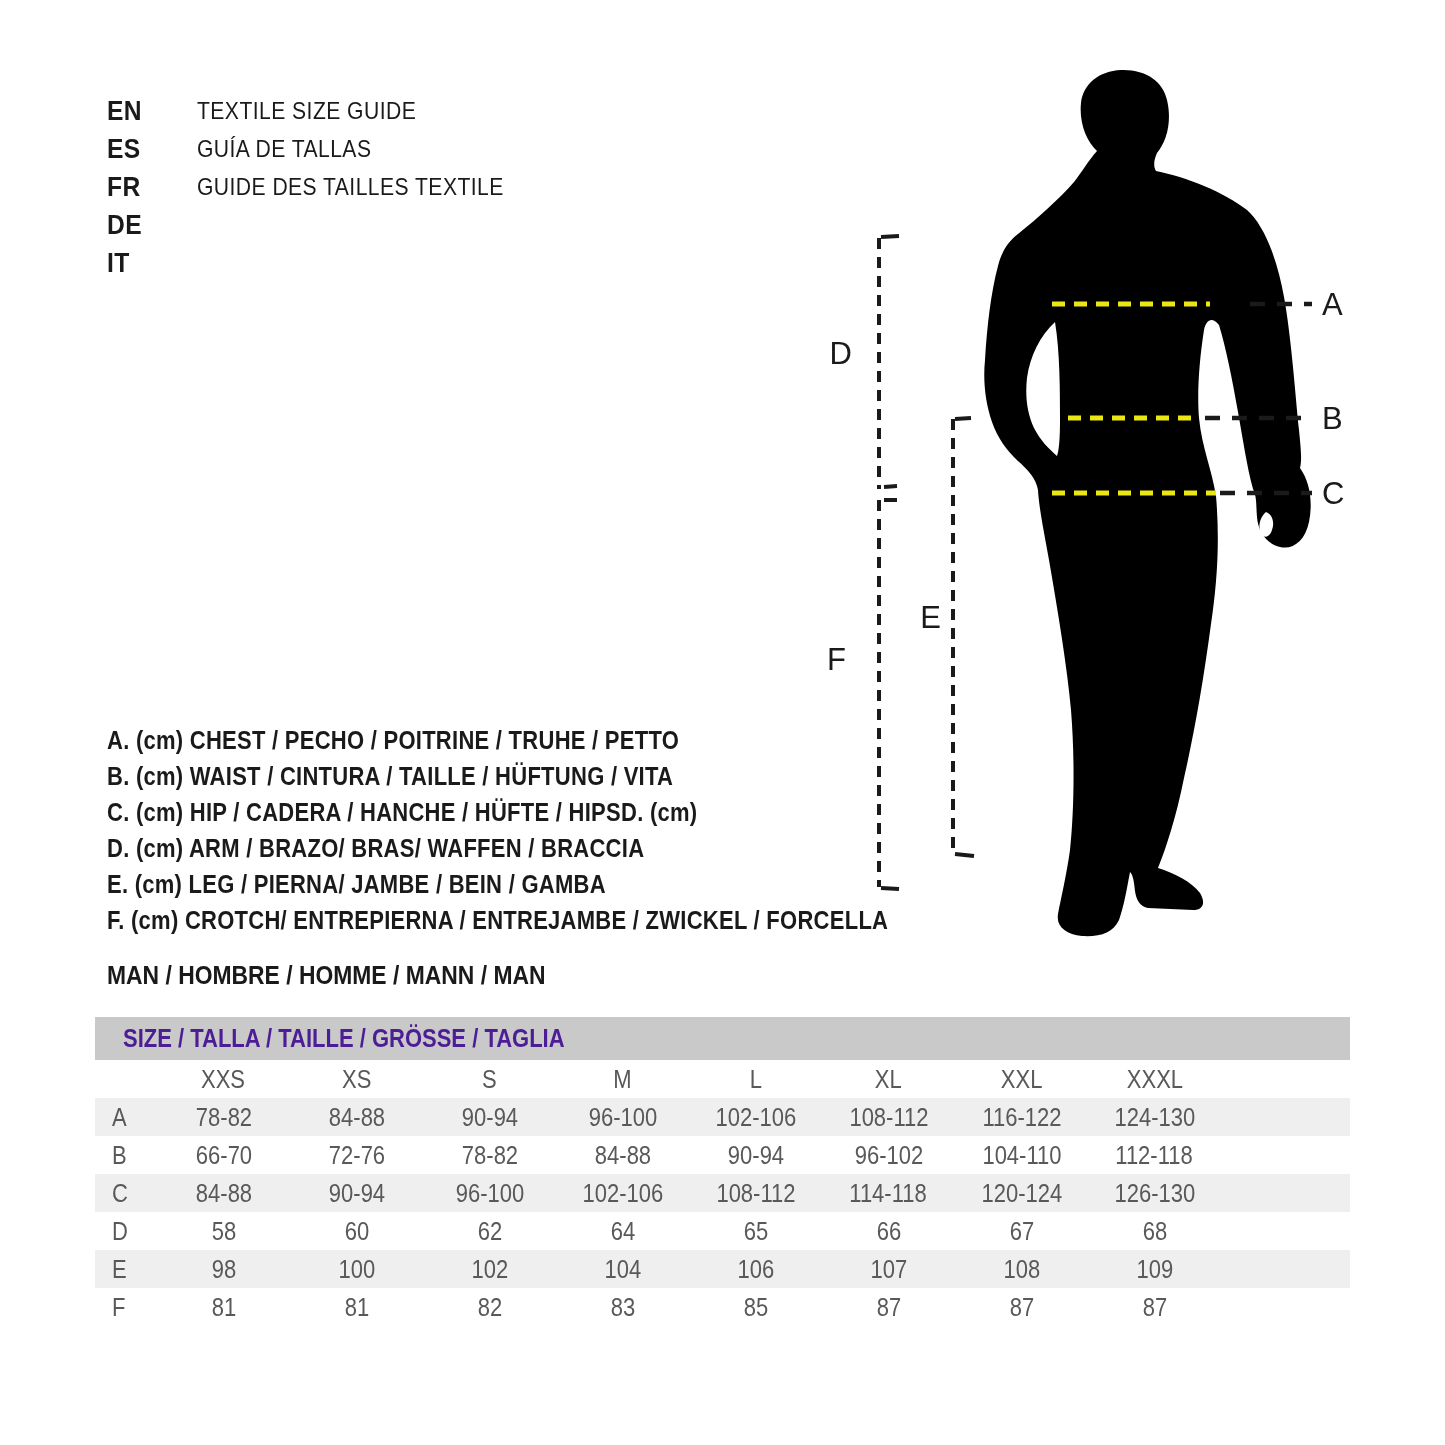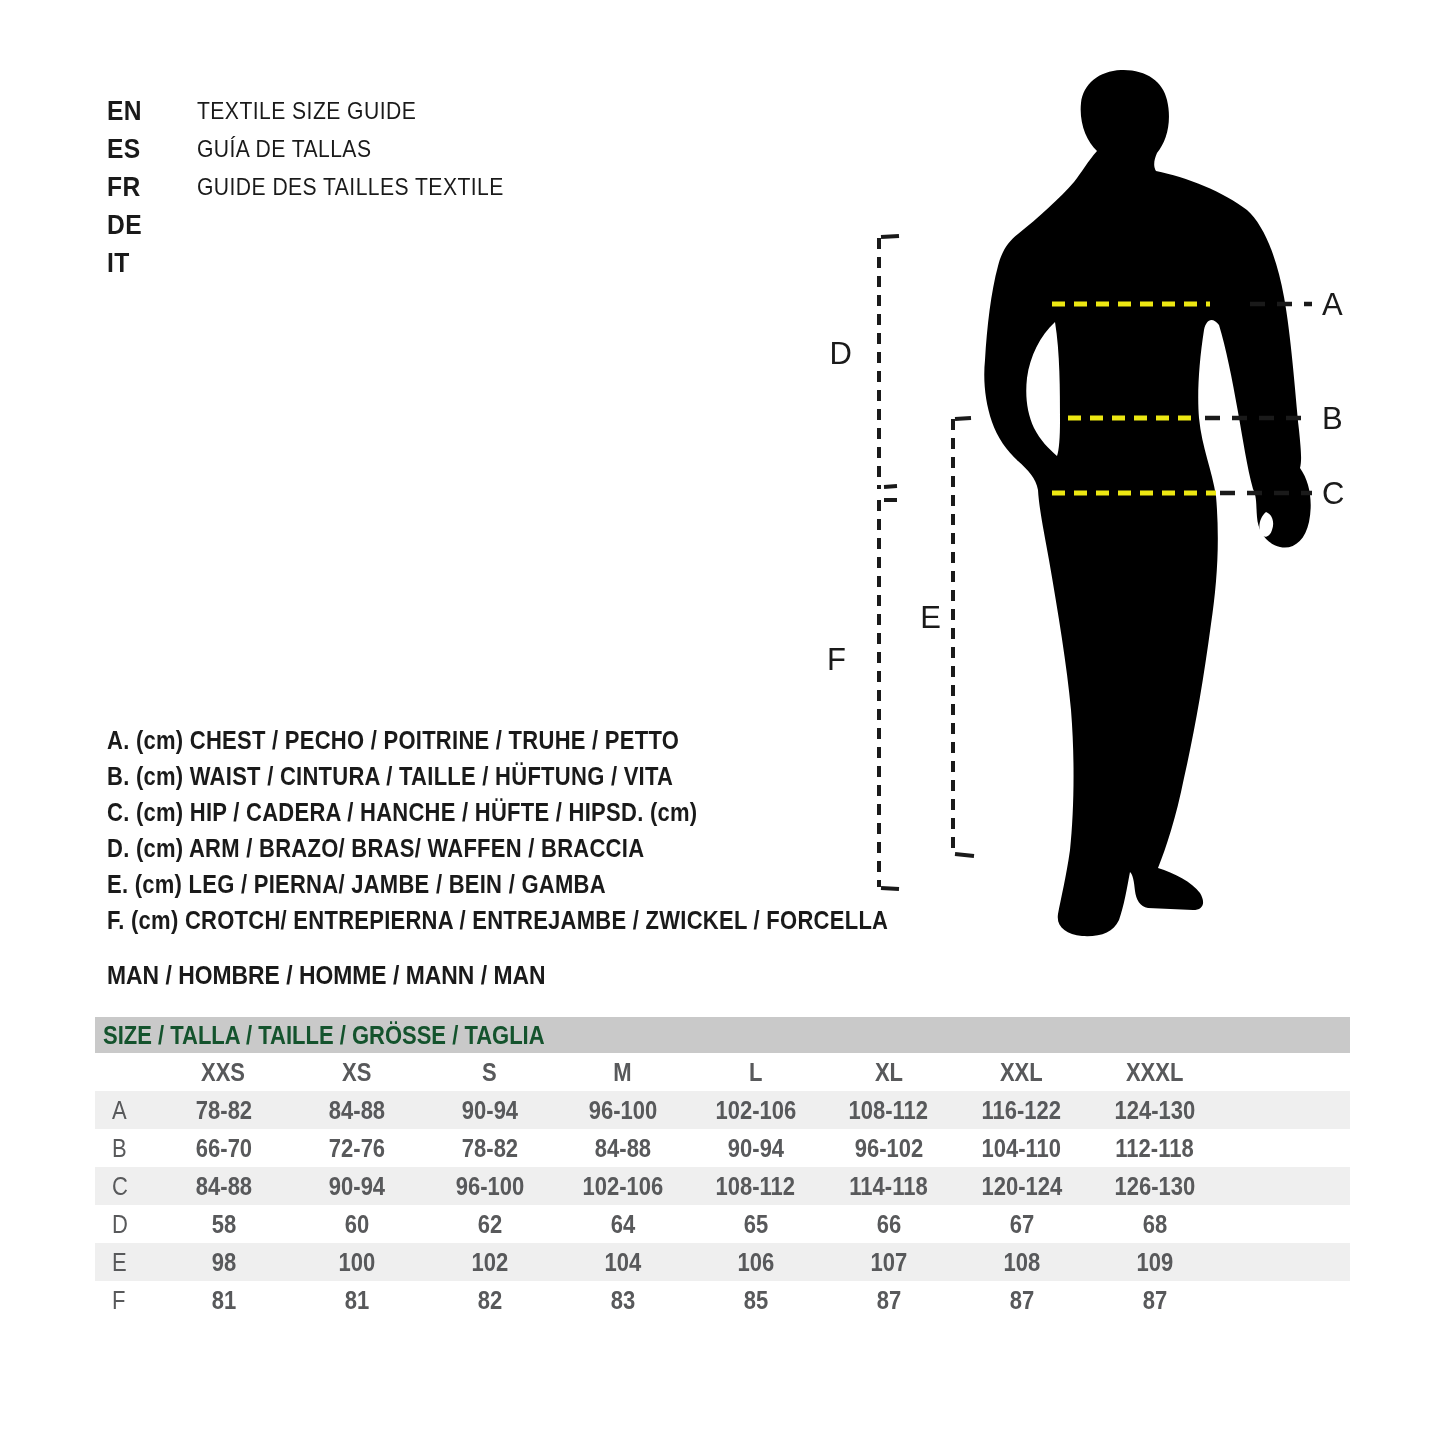--- a/index.html
+++ b/index.html
@@ -26,28 +26,28 @@
   
   #legend-block{left:107px;top:722px;}
   .legend-line{height:36px;display:flex;align-items:center;font-size:25px;font-weight:700;letter-spacing:.3px;}
 
   
   #gender-line{left:107px;top:955px;height:36px;display:flex;align-items:flex-end;font-size:26px;font-weight:700;}
 
   
   #size-table{left:95px;top:1017px;width:1255px;font-size:25px;color:#58595b;}
   #table-title-bar{
-    height:36px;background:#c9c9c9;color:#14532d;
-    display:flex;align-items:center;padding-left:8px;box-sizing:border-box;
+    height:43px;background:#c9c9c9;color:#4c1d95;
+    display:flex;align-items:center;padding-left:28px;box-sizing:border-box;
     font-weight:700;
   }
   .t-row{display:flex;height:38px;align-items:center;}
   .t-row.stripe{background:#efefef;}
   .t-label{width:62px;padding-left:17px;box-sizing:border-box;font-weight:400;}
-  .t-cell{width:133px;text-align:center;font-weight:700;}
+  .t-cell{width:133px;text-align:center;font-weight:400;}
 
   
   #figure-svg{left:0;top:0;width:1445px;height:1445px;}
   .marker-label{font-family:"Liberation Sans",sans-serif;font-size:31px;fill:#1a1a1a;}
 </style>
 </head>
 <body>
 
 <div id="lang-block" class="abs">
     <div class="lang-row">

